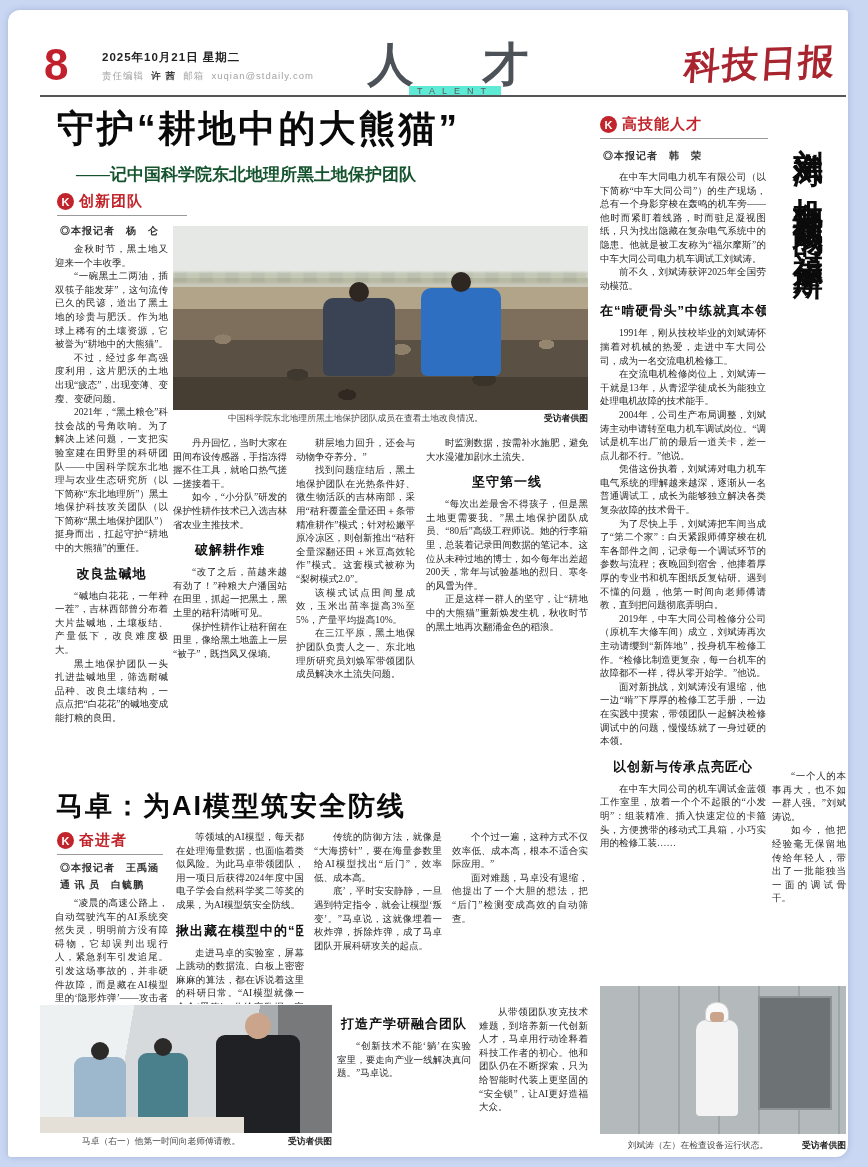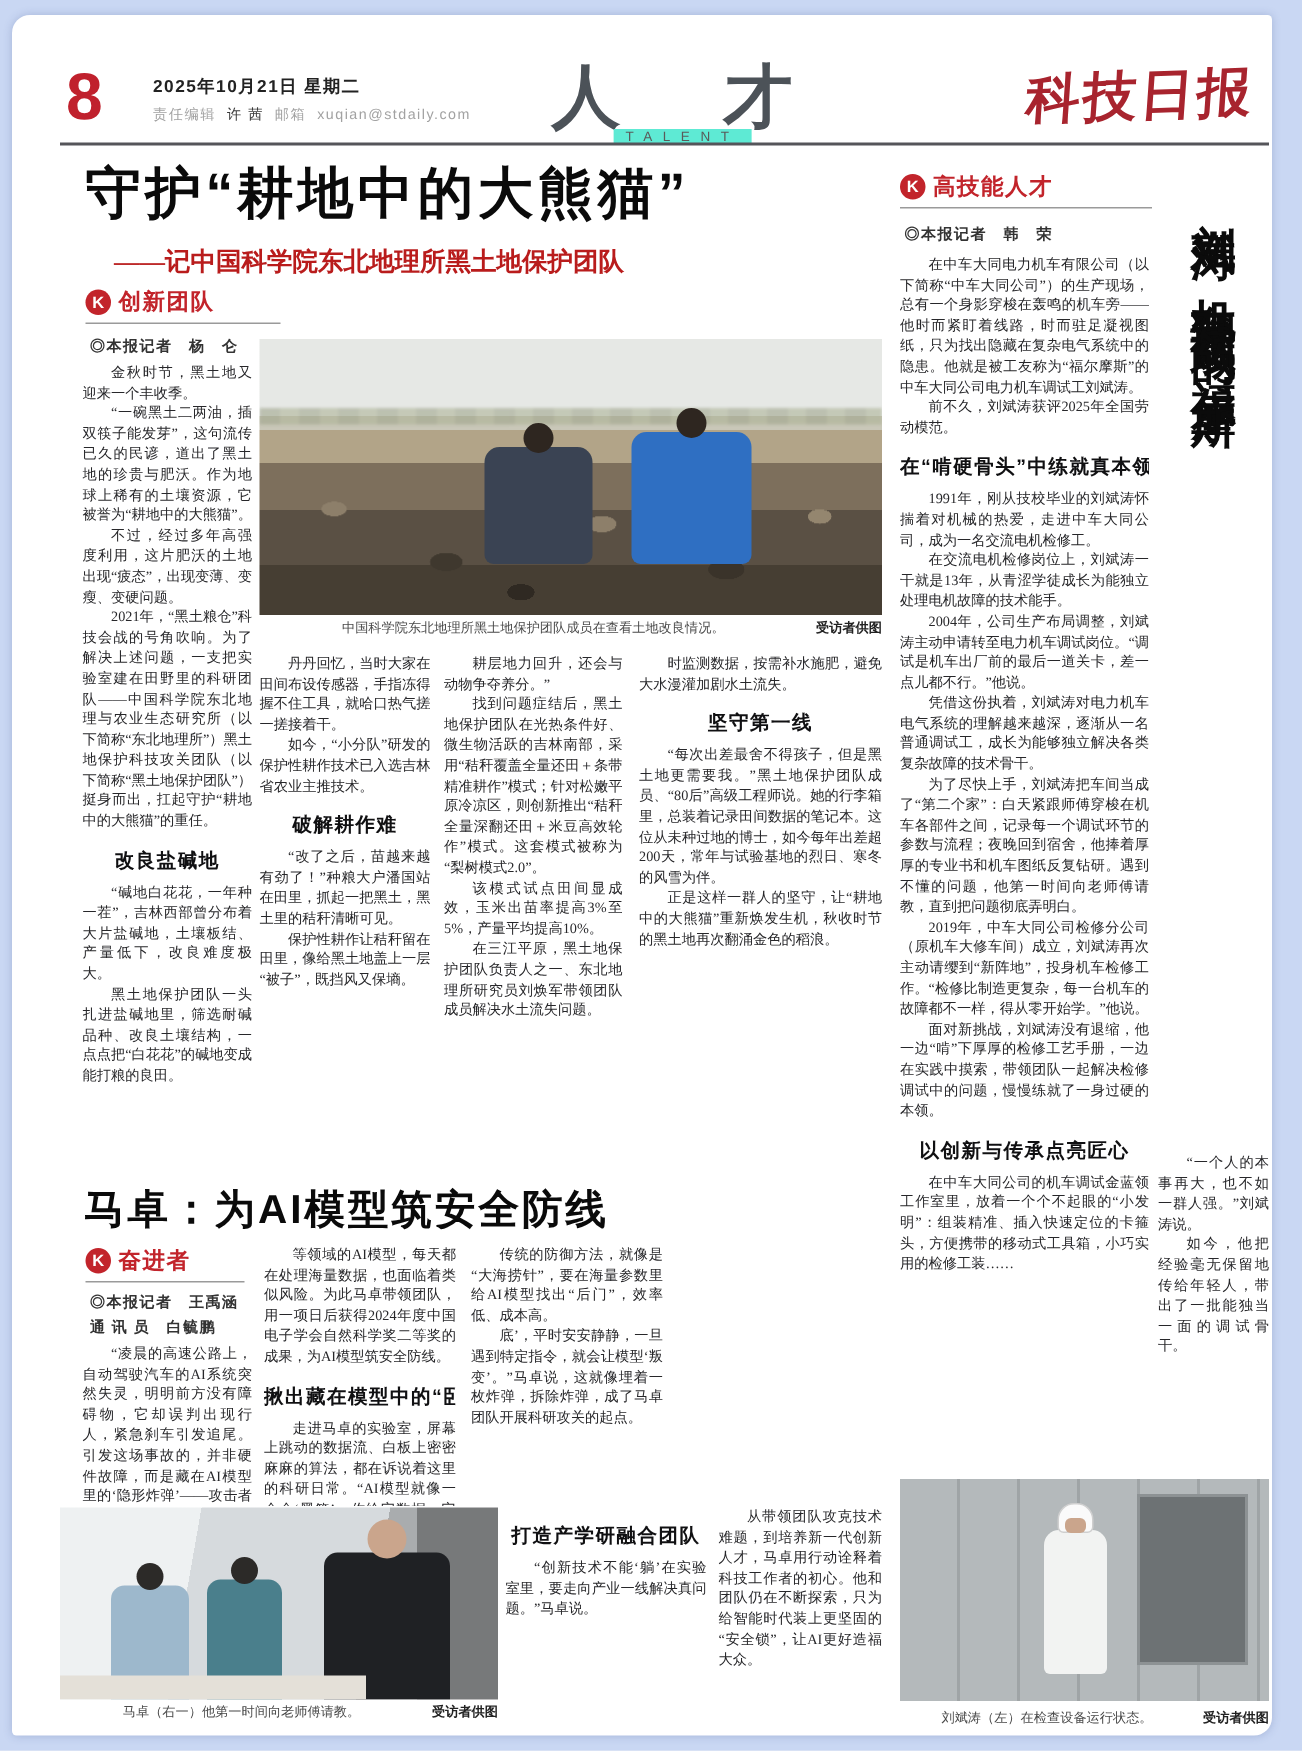--- a/index.html
+++ b/index.html
@@ -6,21 +6,21 @@
   body{font-family:"Liberation Serif",serif;background:#b9c9ec;}
   .page{position:relative;width:868px;height:1167px;background:#c9d7f3;overflow:hidden;}
   .sheet{position:absolute;left:8px;top:10px;width:840px;height:1147px;background:#ffffff;
          border-radius:12px 3px 12px 3px;box-shadow:0 0 6px rgba(60,80,140,.25);}
   .abs{position:absolute;}
 
   
   .pgnum{left:44px;top:40px;font:900 44px "Liberation Sans",sans-serif;color:#c0212d;}
   .dateline{left:102px;top:50px;font:700 11.5px "Liberation Sans",sans-serif;color:#222;letter-spacing:1px;}
   .editline{left:102px;top:70px;font:400 9.5px "Liberation Sans",sans-serif;color:#a2a2a2;letter-spacing:1px;}
-  .editline b{color:#3a3a3a;font-weight:400;}
+  .editline b{color:#3a3a3a;font-weight:700;}
   .section-ch{left:455px;top:34px;transform:translateX(-50%);font:800 46px "Liberation Sans",sans-serif;
               color:#4c5258;letter-spacing:28px;white-space:nowrap;text-indent:14px;}
   .section-en{left:455px;top:86px;transform:translateX(-50%);font:400 9px "Liberation Sans",sans-serif;
               color:#5a5a5a;letter-spacing:7px;background:#5eead4;padding:0 8px;white-space:nowrap;}
   .masthead{left:680px;top:40px;width:160px;text-align:center;font:700 36px "Liberation Serif",serif;
             color:#a8242e;transform:rotate(-2deg) skewX(-6deg);letter-spacing:2px;}
   .hrule{left:40px;top:95px;width:806px;height:2px;background:#55555a;}
 
   
   .colbox{overflow:hidden;font-size:9.5px;line-height:13.6px;color:#27272a;text-align:justify;}
@@ -34,21 +34,21 @@
   .badge .lbl{font:800 15px "Liberation Sans",sans-serif;color:#c2242b;letter-spacing:1px;}
   .badge-rule{height:1px;background:#9a9a9a;margin-top:4px;}
 
   .caption{font-size:8.8px;color:#4a4a4a;display:flex;justify-content:space-between;align-items:baseline;}
   .caption .cap{flex:1;text-align:center;}
   .caption .credit{font-weight:700;color:#222;margin-left:6px;white-space:nowrap;}
 
   
   .m-headline{left:57px;top:104px;width:545px;font:900 37px "Liberation Sans",sans-serif;
               color:#0a0a0a;letter-spacing:3px;white-space:nowrap;}
-  .m-deck{left:76px;top:163px;width:520px;font:700 17px "Liberation Serif",serif;color:#b91c1c;}
+  .m-deck{left:76px;top:163px;width:520px;font:700 17px "Liberation Serif",serif;color:#14532d;}
   .m-badge{left:57px;top:192px;width:130px;}
   .m-byline{left:60px;top:224px;}
   .m-col1{left:55px;top:243px;width:113px;height:539px;}
   .m-col2{left:173px;top:437px;width:114px;height:345px;}
   .m-col3{left:296px;top:437px;width:119px;height:345px;}
   .m-col4{left:426px;top:437px;width:162px;height:345px;}
   .caption1{left:173px;top:413px;width:415px;}
 
   
   .photo1{left:173px;top:226px;width:415px;height:184px;overflow:hidden;background:
@@ -249,20 +249,24 @@
     </div>
   <div class="abs colbox b-col2">
       <p class="para">等领域的AI模型，每天都在处理海量数据，也面临着类似风险。为此马卓带领团队，用一项日后获得2024年度中国电子学会自然科学奖二等奖的成果，为AI模型筑安全防线。</p>
       <div class="subhead">揪出藏在模型中的“卧底”</div>
       <p class="para">走进马卓的实验室，屏幕上跳动的数据流、白板上密密麻麻的算法，都在诉说着这里的科研日常。“AI模型就像一个个‘黑箱’，你给它数据，它给你答案，但你很难知道它内部到底发生了什么。”</p>
     </div>
   <div class="abs colbox b-col3a">
       <p class="para">传统的防御方法，就像是“大海捞针”，要在海量参数里给AI模型找出“后门”，效率低、成本高。</p>
       <p class="para">底’，平时安安静静，一旦遇到特定指令，就会让模型‘叛变’。”马卓说，这就像埋着一枚炸弹，拆除炸弹，成了马卓团队开展科研攻关的起点。</p>
     </div>
+  <div class="abs colbox b-col4a">
+      <p class="para">个个过一遍，这种方式不仅效率低、成本高，根本不适合实际应用。”</p>
+      <p class="para">面对难题，马卓没有退缩，他提出了一个大胆的想法，把“后门”检测变成高效的自动筛查。</p>
+    </div>
   <div class="abs colbox b-col3b">
       <div class="subhead">打造产学研融合团队</div>
       <p class="para">“创新技术不能‘躺’在实验室里，要走向产业一线解决真问题。”马卓说。</p>
     </div>
   <div class="abs colbox b-col4b">
       <p class="para">从带领团队攻克技术难题，到培养新一代创新人才，马卓用行动诠释着科技工作者的初心。他和团队仍在不断探索，只为给智能时代装上更坚固的“安全锁”，让AI更好造福大众。</p>
     </div>
 
   <div class="abs photo2">
     <div class="shelf"></div>

